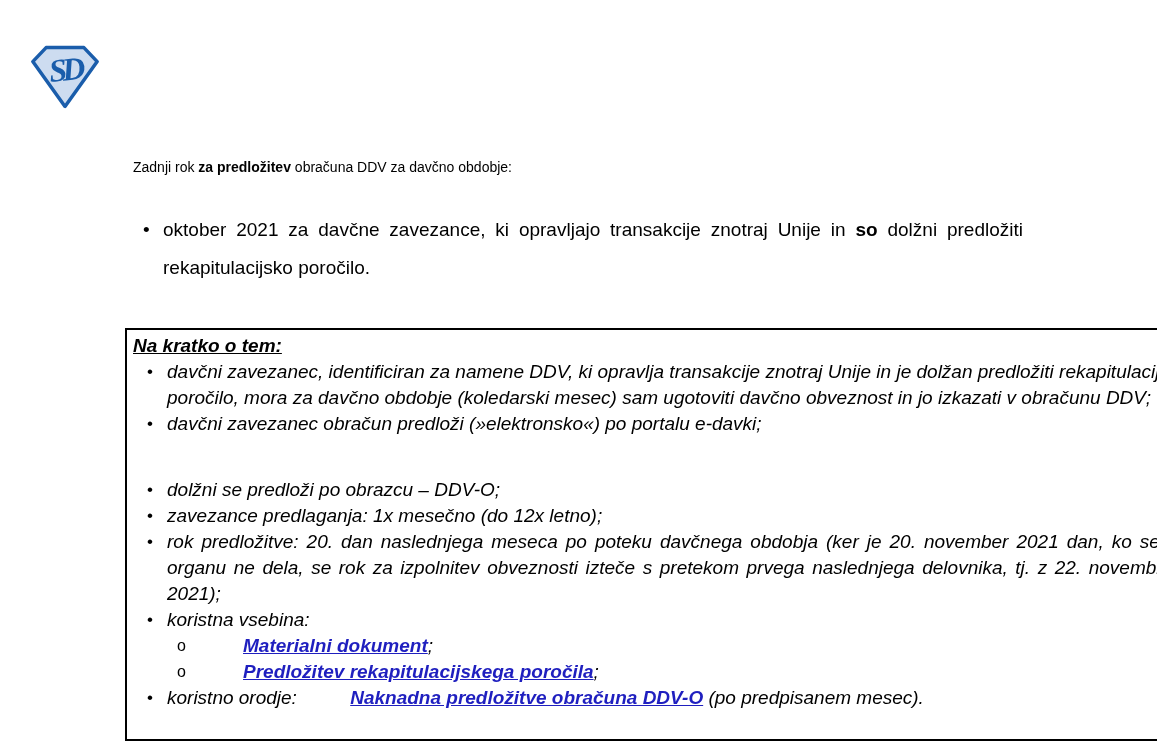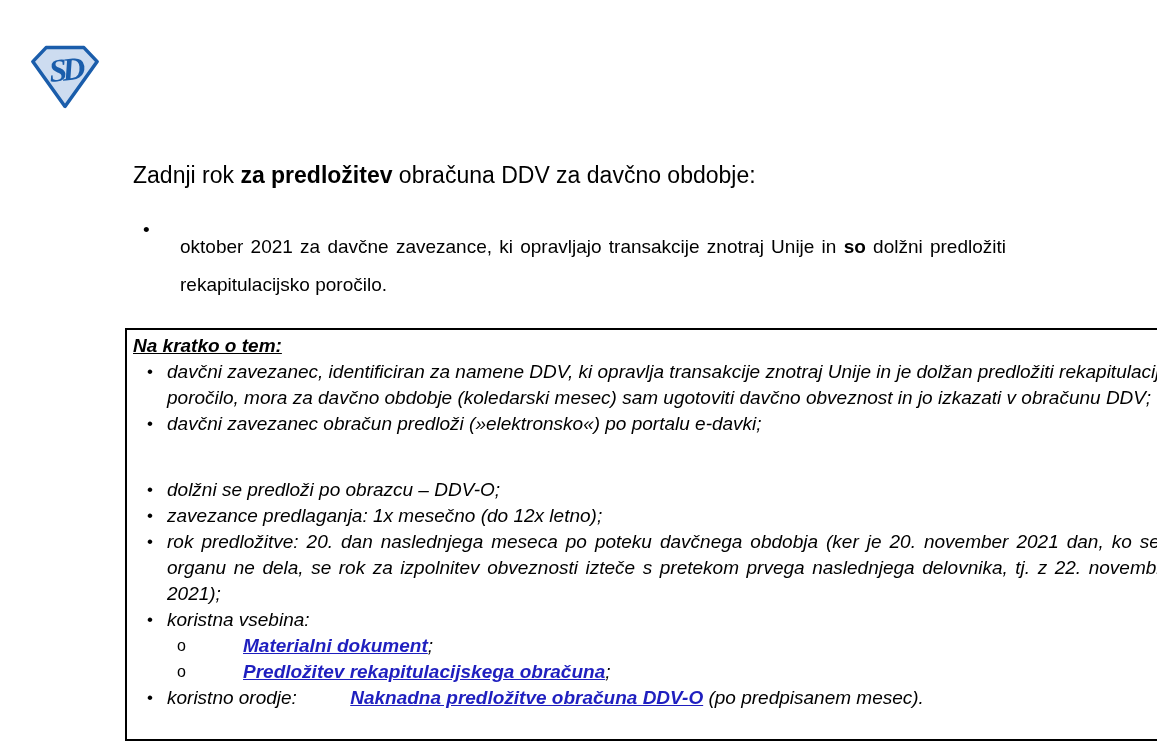--- a/index.html
+++ b/index.html
@@ -14,32 +14,32 @@
   }
 
   
   .logo { position: absolute; left: 30px; top: 44px; width: 70px; height: 66px; }
   .logo svg { width: 100%; height: 100%; }
   .logo .shield { fill: var(--logo-fill, #cddcf0); stroke: var(--logo-stroke, #1a5dab); stroke-width: 5; stroke-linejoin: round; }
   .logo .letters { fill: var(--logo-stroke, #1a5dab); font-family: "Liberation Serif", serif; font-weight: bold; font-style: italic; font-size: 46px; letter-spacing: -7px; }
 
   
   .heading {
-    position: absolute; left: 133px; top: 163px; width: 900px;
-    margin: 0; font-size: 23px; line-height: 25px; font-weight: normal;
+    position: absolute; left: 133px; top: 155px; width: 900px;
+    margin: 0; font-size: 14px; line-height: 25px; font-weight: normal;
   }
   .heading .b { font-weight: bold; }
 
   
   .intro {
     position: absolute; left: 143px; top: 211px; width: 880px;
     display: flex; font-size: 19px; line-height: 38px;
   }
   .intro .marker { flex: none; width: 20px; font-style: normal; }
-  .intro .text { flex: 1; margin: 17px; text-align: justify; }
+  .intro .text { flex: 1; margin: 0; text-align: justify; }
   .intro .b { font-weight: bold; }
 
   
   .box {
     position: absolute; left: 125px; top: 328px; width: 1072px; height: 413px;
     box-sizing: border-box;
     border: 2px solid var(--box-border, #000000);
     padding: 3px 6px 0 6px;
     font-style: italic; font-size: 19px; line-height: 26px;
   }
@@ -118,21 +118,21 @@
         <span class="text">koristna vsebina:</span>
       </li>
 
       <li class="item sub">
         <span class="marker">o</span>
         <span class="text"><a class="link">Materialni dokument</a><span>;</span></span>
       </li>
 
       <li class="item sub">
         <span class="marker">o</span>
-        <span class="text"><a class="link">Predložitev rekapitulacijskega obračuna</a><span>;</span></span>
+        <span class="text"><a class="link">Predložitev rekapitulacijskega poročila</a><span>;</span></span>
       </li>
 
       <li class="item">
         <span class="marker">•</span>
         <span class="text"><span>koristno orodje: </span><a class="link">Naknadna predložitve obračuna DDV-O</a><span> (po predpisanem mesec).</span></span>
       </li>
 
     </ul>
   </div>
 

